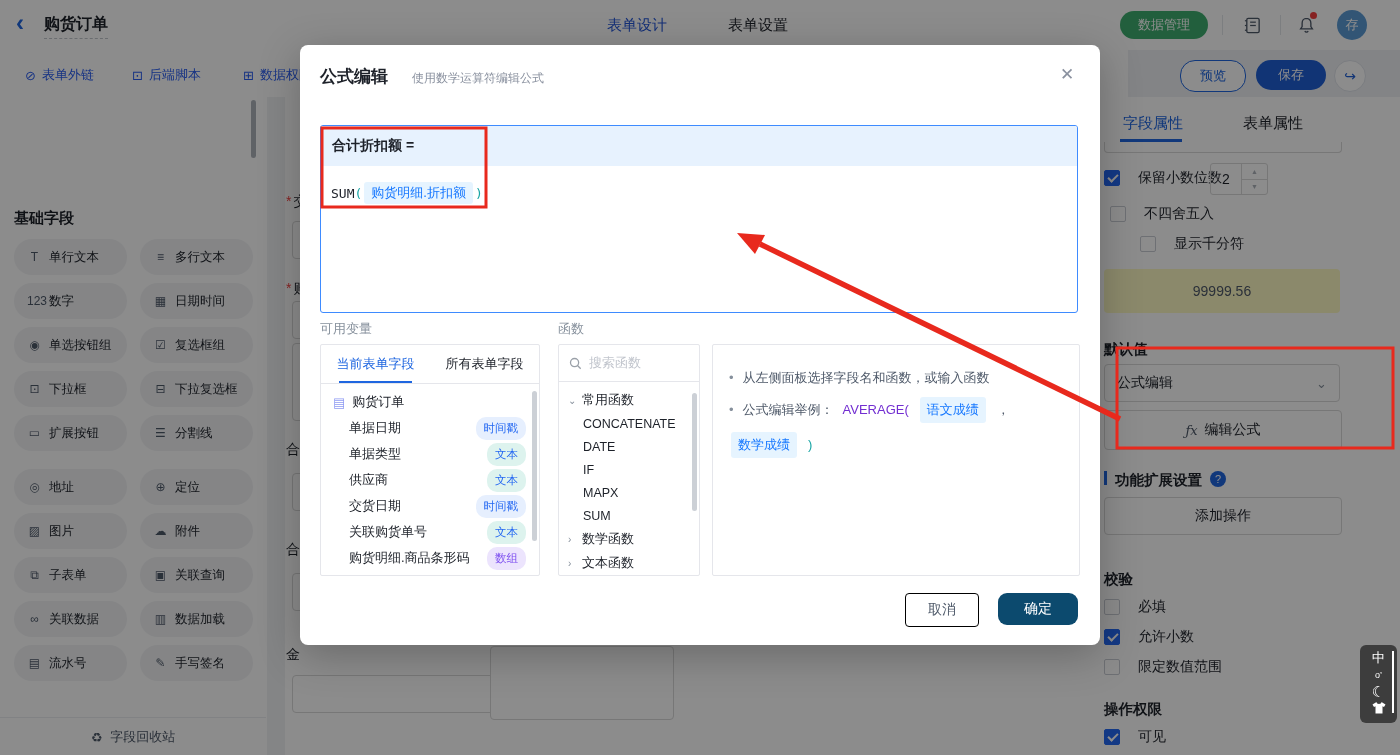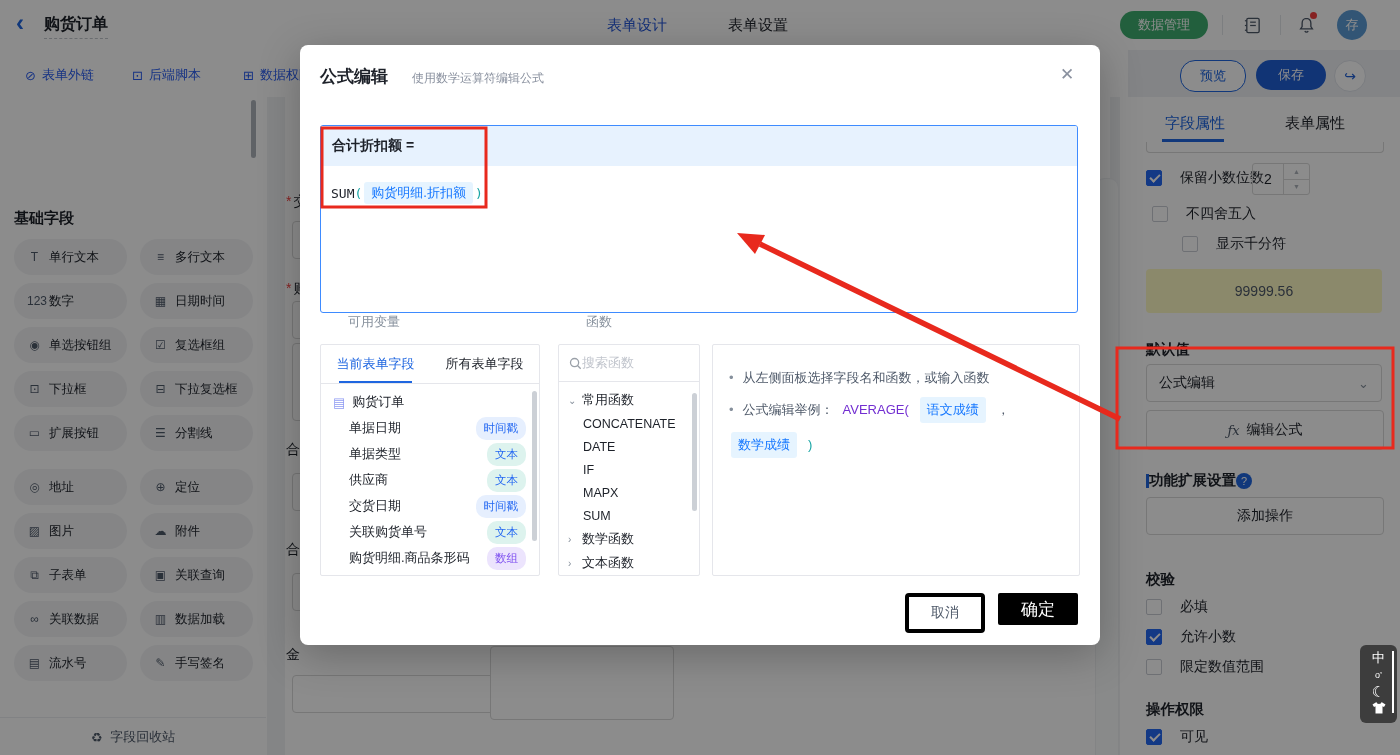--- a/index.html
+++ b/index.html
@@ -46,21 +46,21 @@
   
   #canvas{left:267px;top:97px;width:861px;height:658px;background:#f0f2f5;}
   #form-card{left:285px;top:97px;width:825px;height:658px;background:#fff;}
   .cv-label{position:absolute;left:286px;font-size:14px;color:#1d2129;white-space:nowrap;}
   .cv-label .req{color:#f53f3f;margin-right:2px;}
   .cv-input{position:absolute;left:292px;width:340px;border:1px solid #d9d9d9;border-radius:4px;background:#fff;}
   #cv-bottom-box{left:490px;top:646px;width:182px;height:72px;border:1px solid #d9d9d9;border-radius:4px;background:#fff;}
   #cv-strip{left:1095px;top:178px;width:22px;height:577px;background:#fafbfc;border:1px solid #eef0f2;
         border-radius:10px 10px 0 0;}
   
-  #panel{left:1120px;top:97px;width:280px;height:658px;background:#fff;}
+  #panel{left:1078px;top:97px;width:280px;height:658px;background:#fff;}
   .ptab{top:17px;font-size:15px;}
   #ptab1{left:45px;color:#1f66e0;}
   #ptab2{left:165px;color:#1d2129;}
   #ptab-line{left:42px;top:42px;width:62px;height:3px;background:#1f66e0;}
   #p-arc{left:26px;top:45px;width:236px;height:10px;border:1px solid #d9d9d9;border-top:none;border-radius:0 0 4px 4px;}
   .crow{position:absolute;left:26px;display:flex;align-items:center;gap:18px;font-size:14px;color:#1d2129;}
   .cb{position:relative;width:16px;height:16px;border:1px solid #c9cdd4;border-radius:2px;background:#fff;
       box-sizing:border-box;flex:none;}
   .cb.on{background:#2468f2;border-color:#2468f2;}
   .cb.on::after{content:'';position:absolute;left:4.5px;top:1px;width:4px;height:8px;
@@ -72,21 +72,21 @@
   #stepper .arr span+span{border-top:1px solid #d9d9d9;}
   #fmt-preview{left:26px;top:172px;width:236px;height:44px;background:#fef9c3;border-radius:4px;
       display:flex;align-items:center;justify-content:center;font-size:14px;color:#4e5969;}
   .psec-title{position:absolute;left:26px;font-size:14.5px;font-weight:bold;color:#1d2129;}
   #def-select{left:26px;top:267px;width:236px;height:38px;border:1px solid #d9d9d9;border-radius:4px;
       display:flex;align-items:center;box-sizing:border-box;padding:0 12px;font-size:14px;}
   #def-select .chev{margin-left:auto;color:#86909c;font-size:13px;}
   #fx-btn{left:26px;top:313px;width:236px;height:38px;border:1px solid #d9d9d9;border-radius:4px;
       display:flex;align-items:center;justify-content:center;gap:7px;font-size:14px;}
   #fx-btn .fx{font-style:italic;color:#4e5969;font-family:"DejaVu Serif",serif;font-size:13px;}
-  #ext-hdr{left:26px;top:374px;display:flex;align-items:center;}
+  #ext-hdr{left:26px;top:374px;display:flex;align-items:flex-start;gap:8px;}
   #ext-hdr .bar{width:3px;height:14px;background:#1f66e0;}
   #ext-hdr .t{font-size:14.5px;font-weight:bold;}
   #ext-hdr .q{width:16px;height:16px;border-radius:50%;background:#1f66e0;color:#fff;font-size:11px;
       display:flex;align-items:center;justify-content:center;}
   #add-op{left:26px;top:400px;width:236px;height:36px;border:1px solid #d9d9d9;border-radius:4px;
       display:flex;align-items:center;justify-content:center;font-size:14px;color:#1d2129;}
   
   #overlay{left:0;top:0;width:1400px;height:755px;background:rgba(0,0,0,0.45);z-index:20;}
   #widget{left:1360px;top:645px;width:37px;height:78px;background:#3d3d3d;border-radius:6px;z-index:30;
       display:flex;flex-direction:column;align-items:center;justify-content:space-around;padding:4px 0;box-sizing:border-box;}
@@ -99,51 +99,51 @@
   #m-sub{left:112px;top:25px;font-size:12px;color:#8a919f;}
   #m-close{left:760px;top:19px;font-size:17px;color:#8a919f;}
   #f-editor{left:20px;top:80px;width:758px;height:188px;border:1.5px solid #3e8bff;border-radius:3px;
       box-sizing:border-box;background:#fff;overflow:hidden;}
   #f-strip{height:40px;background:#e7f2fe;display:flex;align-items:center;padding-left:11px;font-size:14px;font-weight:bold;}
   #f-line{margin:16px 0 0 10px;font-family:"DejaVu Sans Mono",monospace;font-size:13px;display:flex;align-items:center;}
   .paren{color:#18a5a5;}
   .chip{background:#e6f4ff;color:#1677ff;border-radius:3px;padding:2px 7px;font-size:13px;margin:0 2px;
       font-family:"Liberation Sans",sans-serif;}
   #caret{width:1.5px;height:17px;background:#1d2129;margin-left:2px;}
-  .m-sec-label{position:absolute;top:268px;font-size:13px;color:#86909c;margin-left:28px;}
+  .m-sec-label{position:absolute;top:275px;font-size:13px;color:#86909c;}
   .m-panel{position:absolute;top:299px;border:1px solid #e5e6eb;border-radius:2px;background:#fff;
       box-sizing:border-box;overflow:hidden;}
   #var-panel{left:20px;width:220px;height:232px;}
   #var-tabs{height:38px;border-bottom:1px solid #e5e6eb;display:flex;font-size:13px;}
   #var-tabs .vt{flex:1;display:flex;align-items:center;justify-content:center;position:relative;}
   #var-tabs .vt.on{color:#1f66e0;}
   #var-tabs .vt.on::after{content:'';position:absolute;left:18px;right:18px;bottom:0;height:2px;background:#1f66e0;}
   .tr-row{height:26px;display:flex;align-items:center;font-size:13px;}
   .tr-root{padding-left:12px;gap:7px;}
   .tr-root .fic{color:#8f9bf3;font-size:13px;}
   .tr-field{padding-left:28px;}
   .badge{margin-left:auto;margin-right:13px;font-size:11.5px;padding:4px 8px;border-radius:10px;white-space:nowrap;}
   .bg-blue{color:#2468f2;background:#e6effe;}
   .bg-teal{color:#2468f2;background:#ddf3ee;}
   .bg-purple{color:#7d4ff0;background:#ece4fd;}
   .vscroll{position:absolute;right:2px;width:5px;border-radius:3px;background:#ccd0d6;}
   #func-panel{left:258px;width:142px;height:232px;}
-  #f-search{height:36px;border-bottom:1px solid #e5e6eb;display:flex;align-items:center;padding-left:10px;}
+  #f-search{height:36px;border-bottom:1px solid #e5e6eb;display:flex;align-items:center;gap:7px;padding-left:10px;}
   #f-search .ph{font-size:13px;color:#c0c4cc;}
   .fn-group{height:24px;display:flex;align-items:center;gap:5px;padding-left:9px;font-size:13px;color:#1d2129;}
   .fn-group .ch{color:#86909c;font-size:10px;width:9px;}
   .fn-item{height:23px;display:flex;align-items:center;padding-left:24px;font-size:12.5px;color:#1d2129;}
   #tips-panel{left:412px;width:368px;height:232px;padding:14px 16px;}
   .tip-line{display:flex;gap:9px;font-size:13px;color:#4e5969;margin-top:8px;line-height:22px;flex-wrap:wrap;align-items:center;}
   .tip-line .dot{color:#86909c;}
   .fn-purple{color:#722ed1;}
-  #m-cancel{left:605px;top:548px;width:72px;height:32px;border:4px solid #000000;border-radius:4px;background:#fff;
+  #m-cancel{left:605px;top:548px;width:72px;height:32px;border:1px solid #000000;border-radius:4px;background:#fff;
       display:flex;align-items:center;justify-content:center;font-size:14px;color:#4e5969;}
-  #m-ok{left:698px;top:548px;width:80px;height:32px;border-radius:2px;background:#000000;color:#fff;
-      display:flex;align-items:center;justify-content:center;font-size:17px;}
+  #m-ok{left:698px;top:548px;width:80px;height:32px;border-radius:9px;background:#0c4a6e;color:#fff;
+      display:flex;align-items:center;justify-content:center;font-size:14px;}
   #annot{left:0;top:0;width:1400px;height:755px;z-index:50;pointer-events:none;}
 </style>
 </head>
 <body>
 
 <div id="app">
 
   <div id="hdr" class="abs">
     <div id="back" class="abs">‹</div>
     <div id="ttl" class="abs">购货订单</div>

